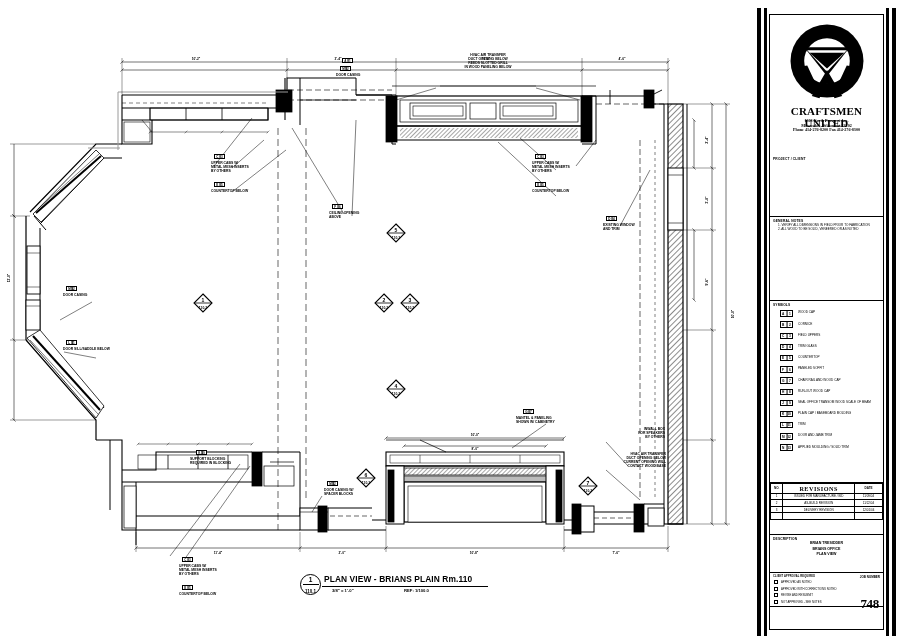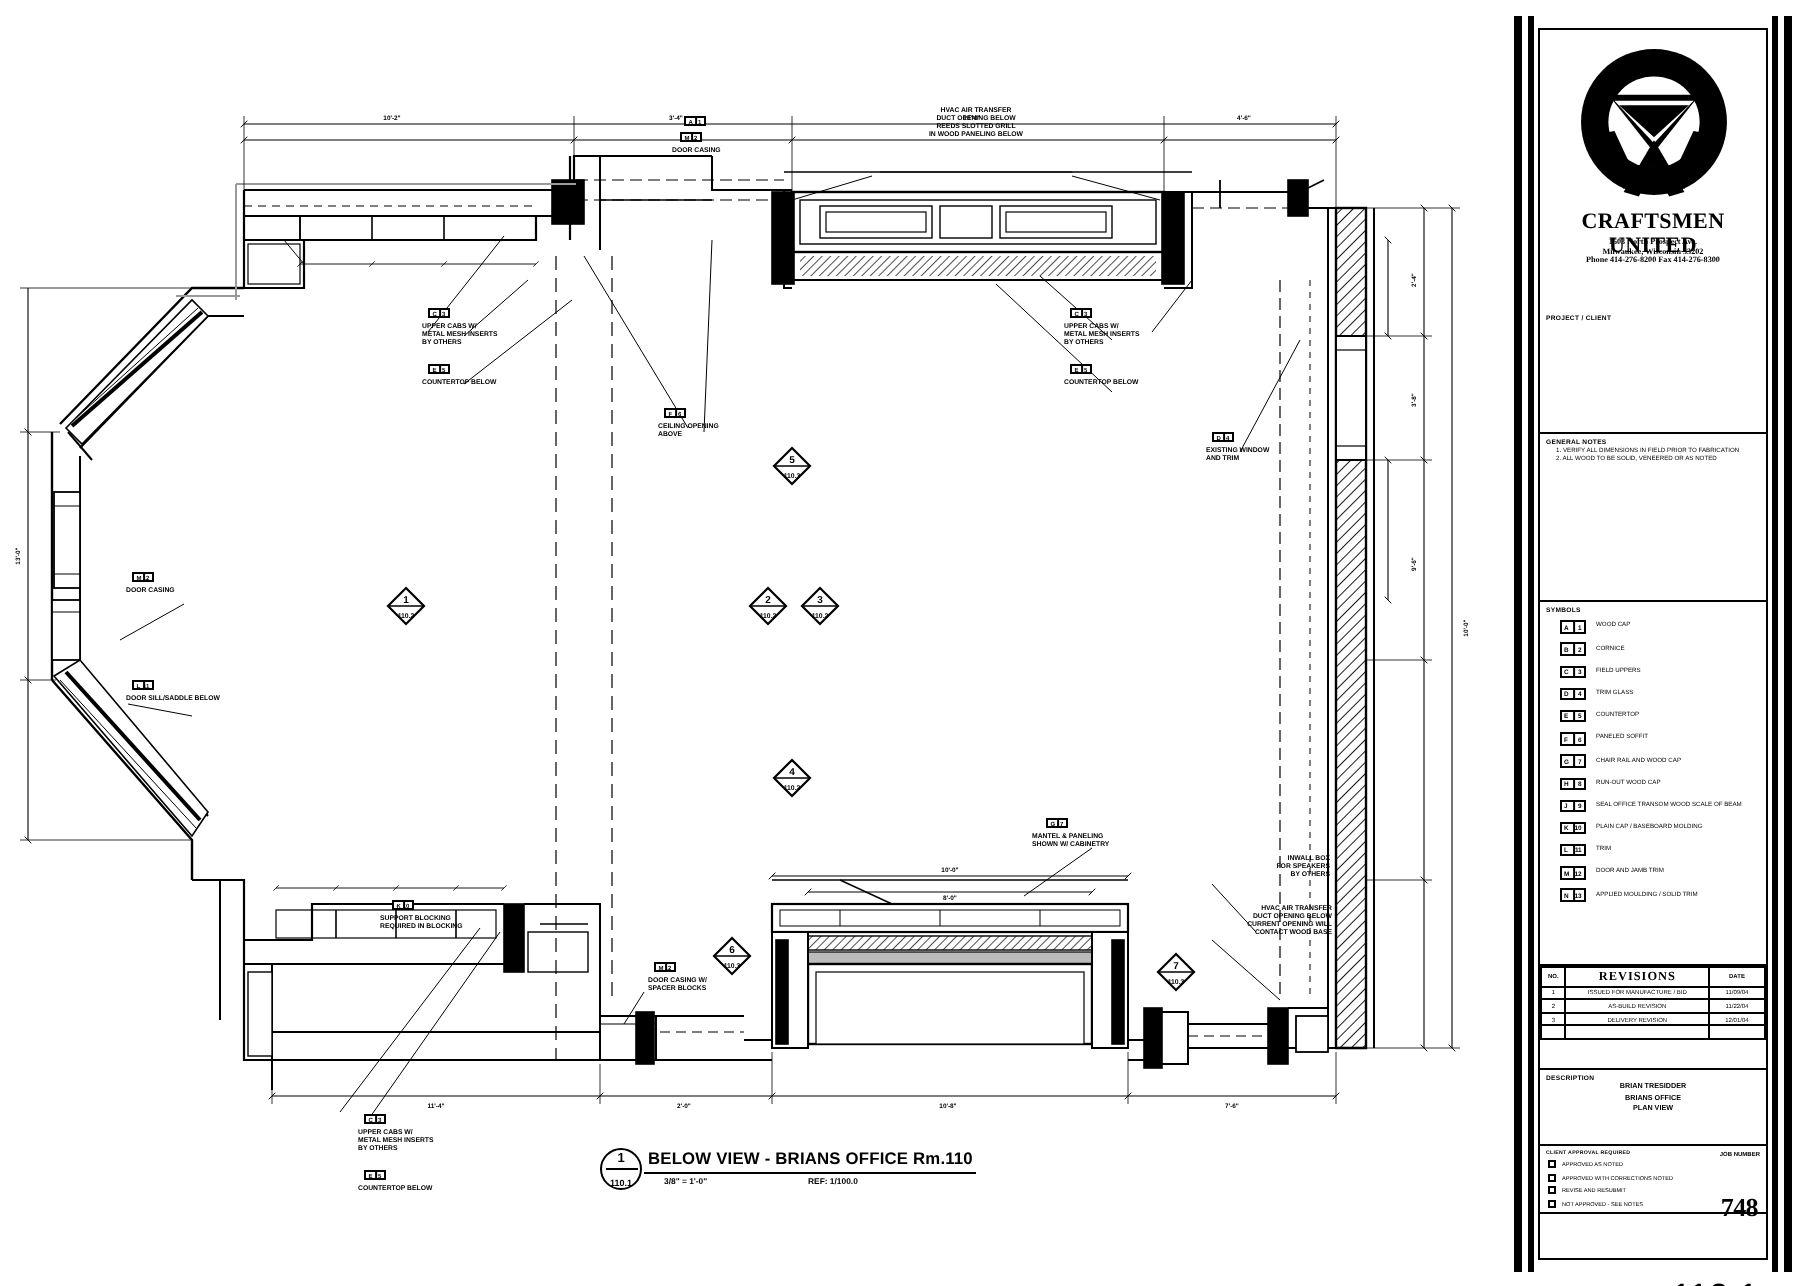--- a/index.html
+++ b/index.html
@@ -708,21 +708,21 @@
     <div class="note" style="left:179px; top:592px;">
       <div>COUNTERTOP BELOW</div>
     </div>
 
     <div id="plan-title-wrap">
       <div id="pt-bubble">
         <div class="num">1</div>
         <div class="bar"></div>
         <div class="den">110.1</div>
       </div>
-      <div id="pt-label">BELOW VIEW - BRIANS OFFICE Rm.110</div>
+      <div id="pt-label">PLAN VIEW - BRIANS PLAIN Rm.110</div>
       <div id="pt-underline"></div>
       <div id="pt-scale">3/8" = 1'-0"</div>
       <div id="pt-ref">REF: 1/100.0</div>
     </div>
   </div>
 
   <div id="title-block">
     <div class="tb-outer-left"></div>
     <div class="tb-outer-left2"></div>
     <div class="tb-outer-right"></div>

